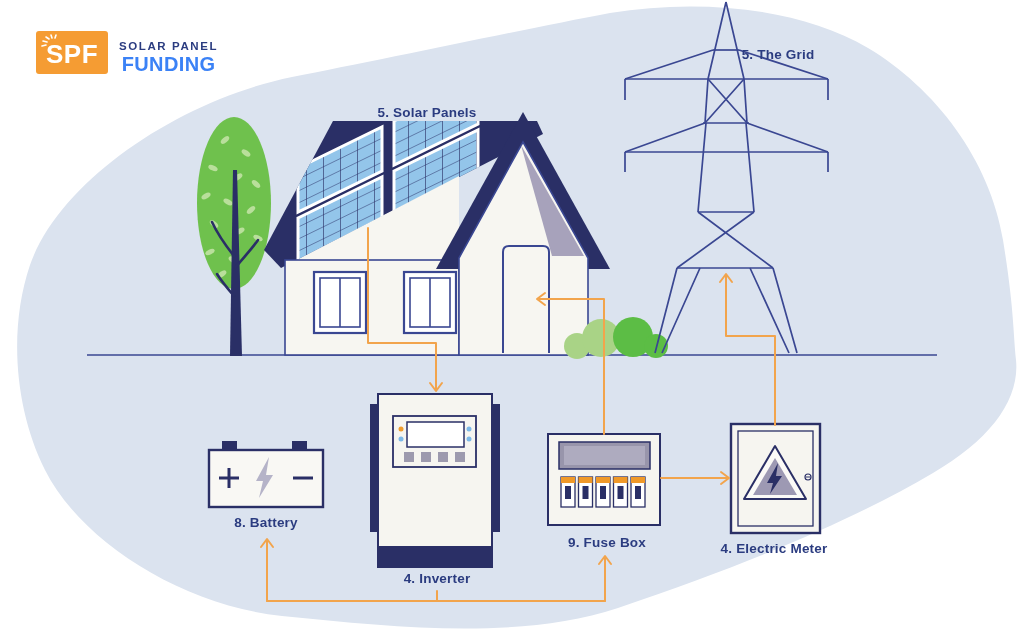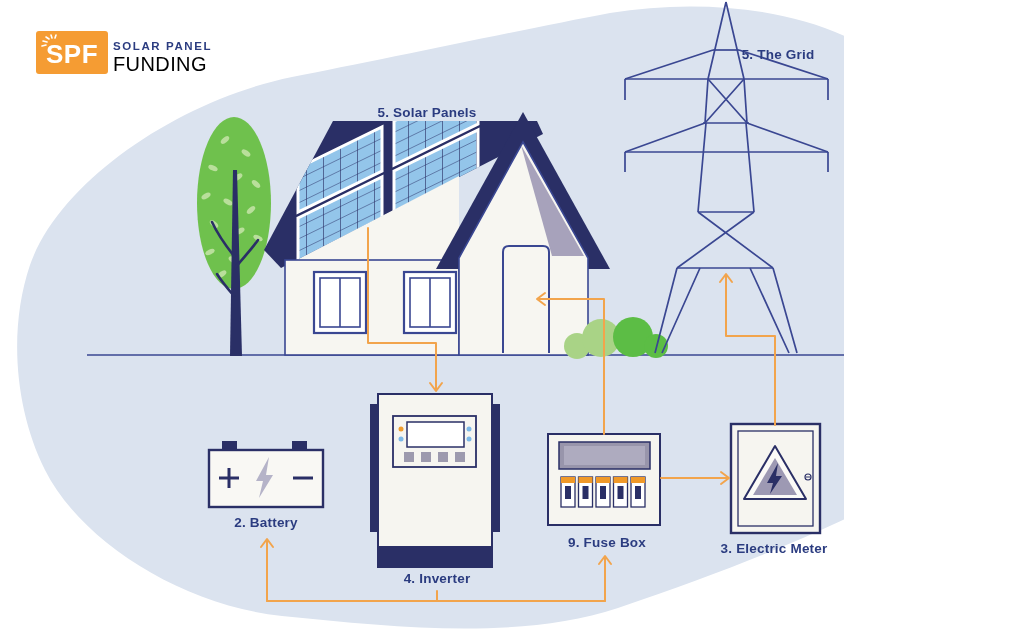--- a/index.html
+++ b/index.html
@@ -1,29 +1,29 @@
 <!DOCTYPE html>
 <html><head>
 <meta charset="utf-8">
 <style>
   html,body{margin:0;padding:0;background:#ffffff;}
-  #stage{position:relative;width:844px;height:631px;overflow:hidden;background:#ffffff;
+  #stage{position:relative;width:1024px;height:631px;overflow:hidden;background:#ffffff;
          font-family:"Liberation Sans", sans-serif;}
   #scene{position:absolute;left:0;top:0;}
   .lbl{position:absolute;transform:translateX(-50%);white-space:nowrap;
        color:#2b3c80;font-size:13.5px;font-weight:600;letter-spacing:.2px;}
   
   #logo{position:absolute;left:36px;top:31px;display:flex;align-items:flex-start;}
   #logo-box{position:relative;width:72px;height:43px;background:#f59c33;border-radius:3px;
             display:flex;align-items:center;justify-content:center;}
   #logo-box .mono{color:#ffffff;font-size:26px;font-weight:800;letter-spacing:.5px;margin-top:3px;}
   #logo-rays{position:absolute;left:2px;top:2px;}
-  #logo-text{margin-left:5px;padding-top:9px;}
+  #logo-text{margin-left:11px;padding-top:9px;}
   #logo-line1{color:#2b3c80;font-size:11.5px;font-weight:600;letter-spacing:1.6px;}
-  #logo-line2{color:#000000;font-size:20px;font-weight:400;letter-spacing:.4px;margin-top:1px;}
+  #logo-line2{color:#3b82f6;font-size:20px;font-weight:700;letter-spacing:.4px;margin-top:1px;text-align:center;}
 </style>
 </head>
 <body>
 
 <div id="stage">
 
 <svg id="scene" width="1024" height="631" viewBox="0 0 1024 631">
   <defs>
     <pattern id="pgrid" width="17" height="12" patternUnits="userSpaceOnUse" patternTransform="skewY(-26)">
       <rect width="17" height="12" fill="#93c5ea"></rect>
@@ -242,18 +242,18 @@
     </svg>
   </div>
   <div id="logo-text">
     <div id="logo-line1">SOLAR PANEL</div>
     <div id="logo-line2">FUNDING</div>
   </div>
 </div>
 
 <div class="lbl" style="left:427px;top:105px">5. Solar Panels</div>
 <div class="lbl" style="left:778px;top:47px">5. The Grid</div>
-<div class="lbl" style="left:266px;top:515px">2. Battery</div>
+<div class="lbl" style="left:266px;top:515px">8. Battery</div>
 <div class="lbl" style="left:437px;top:571px">4. Inverter</div>
 <div class="lbl" style="left:607px;top:535px">9. Fuse Box</div>
-<div class="lbl" style="left:774px;top:541px">3. Electric Meter</div>
+<div class="lbl" style="left:774px;top:541px">4. Electric Meter</div>
 
 </div>
 
 </body></html>

